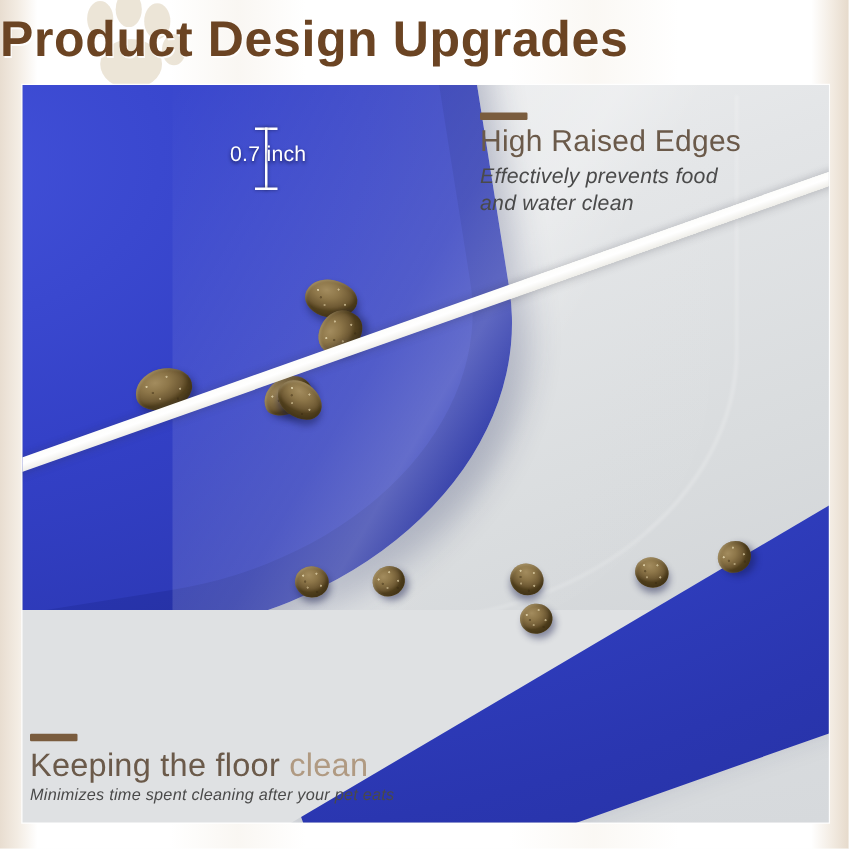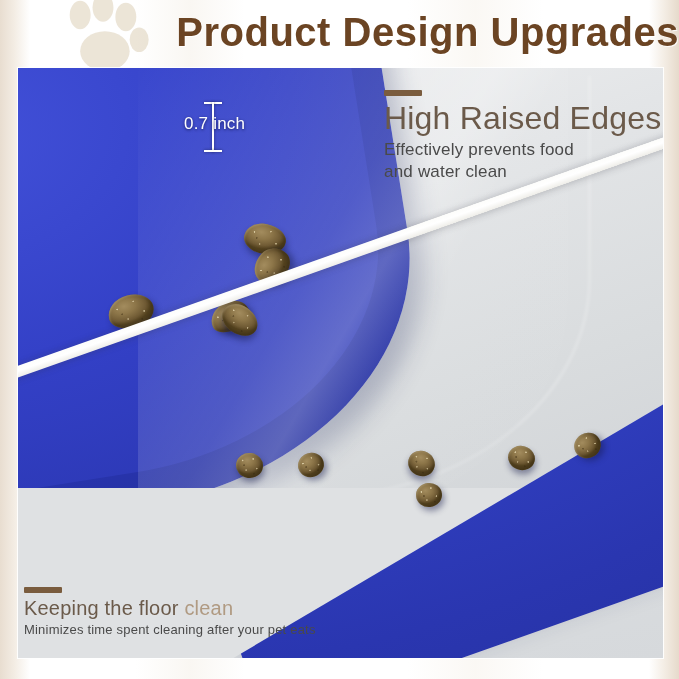--- a/index.html
+++ b/index.html
@@ -40,21 +40,21 @@
   .paw-watermark {
     position: absolute;
     left: 55px; top: -4px;
     width: 96px; height: 78px;
     opacity: 0.55;
   }
   .page-title {
     position: absolute;
     left: 0; top: 0;
     width: 679px;
-    text-align: right;
+    text-align: left;
     line-height: 64px;
     font-size: 40px;
     font-weight: bold;
     letter-spacing: 0.5px;
     color: #6b4423;
     text-shadow: 1px 1px 0 rgba(255,255,255,0.85);
     white-space: nowrap;
   }
 
   
@@ -255,39 +255,40 @@
 
   
   .callout { position: absolute; z-index: 10; }
   .accent-bar {
     width: 38px; height: 6px;
     background: #7a5c3e;
     border-radius: 1px;
     margin-bottom: 5px;
   }
   .callout-head {
-    font-size: 32px;
+    font-size: 24px;
     color: #6b5a4a;
     letter-spacing: 0.2px;
     white-space: nowrap;
     line-height: 1.08;
   }
   .callout-head .soft { color: #b09a82; }
   .callout-sub {
     font-size: 17px;
     color: #4a4a4a;
     line-height: 1.3;
     letter-spacing: 0.2px;
     margin-top: 3px;
+    font-style: italic;
   }
   .callout-sub .ln { display: block; white-space: nowrap; }
 
   .callout-top-right { left: 384px; top: 90px; }
   .callout-bottom-left { left: 24px; top: 587px; }
-  .callout-bottom-left .callout-head { font-size: 20px; }
+  .callout-bottom-left .callout-head { font-size: 26px; }
   .callout-bottom-left .callout-sub { font-size: 13px; margin-top: 2px; }
 </style>
 </head>
 <body>
 
 <div id="page">
 
   <div class="paper-streaks"></div>
 
   <div class="title-zone">

